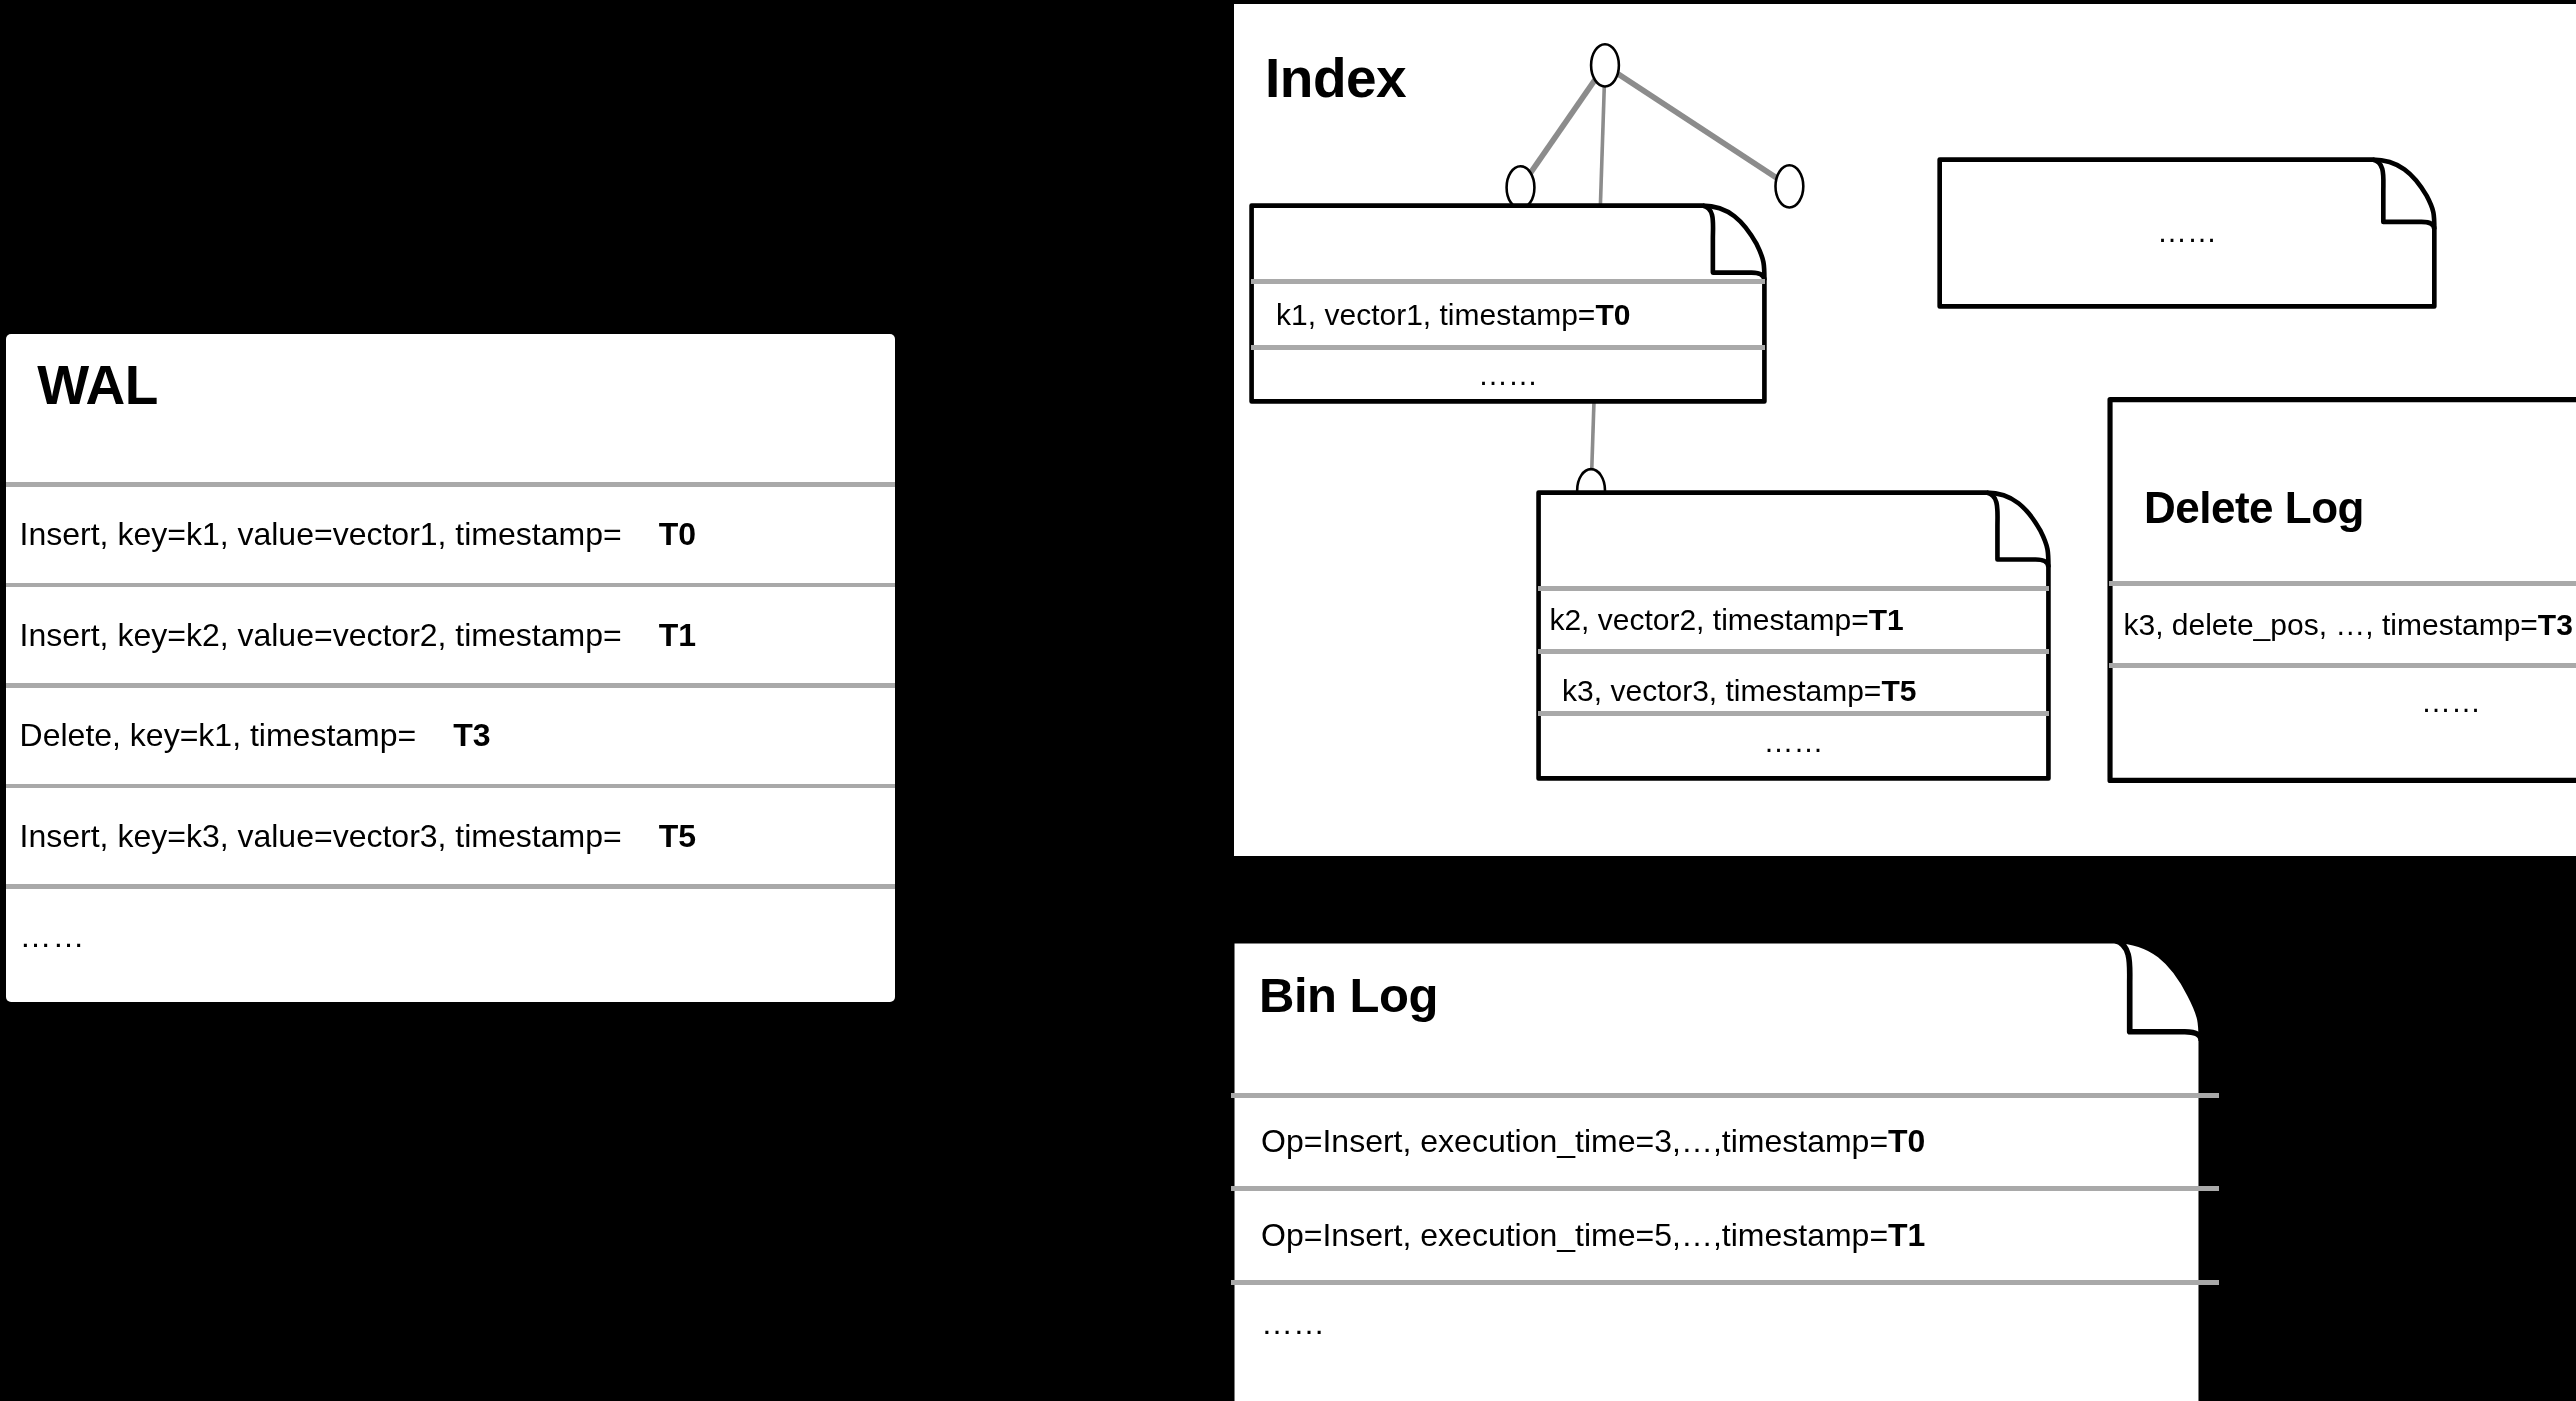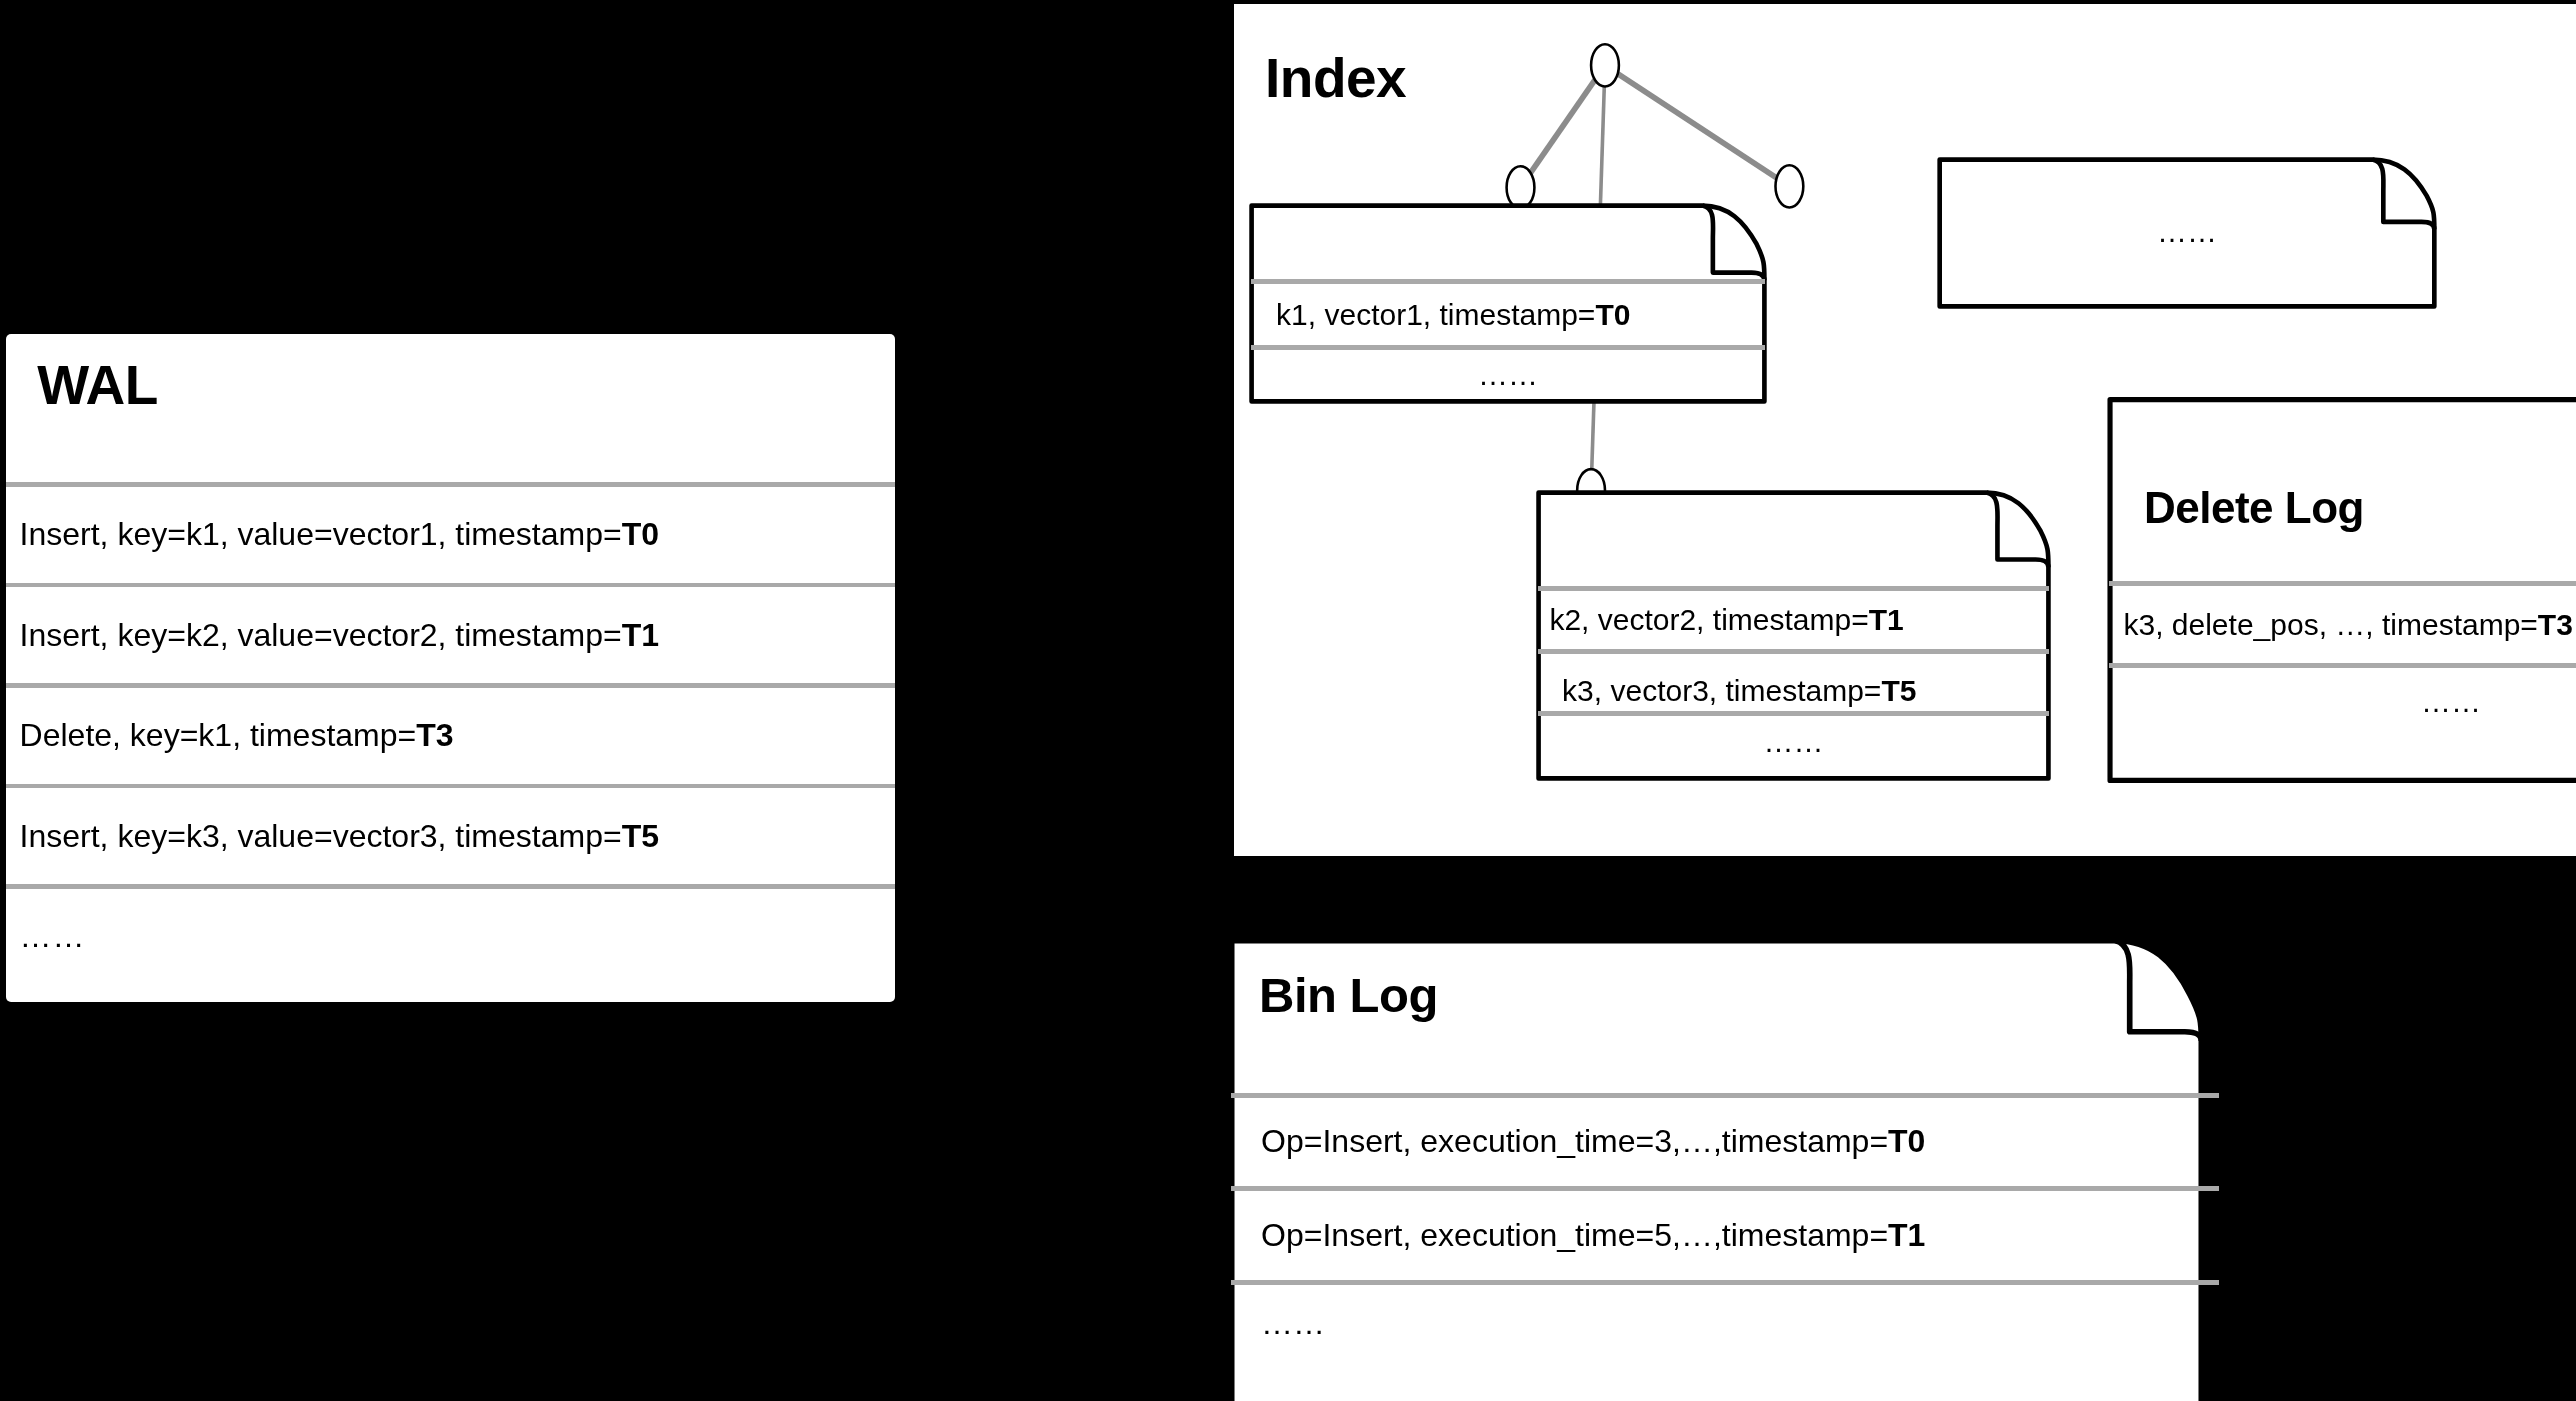--- a/index.html
+++ b/index.html
@@ -6,21 +6,21 @@
   body{width:2817px;height:1402px;position:relative;overflow:hidden;
        font-family:"Liberation Sans",sans-serif;}
   .panel{position:absolute;background:#fff;box-sizing:border-box;}
 
   
   #wal{left:6.2px;top:334px;width:889px;height:668px;border-radius:5px;}
   #wal .title{position:absolute;left:31px;top:24px;font-size:55px;font-weight:bold;
        letter-spacing:-0.5px;color:#000;line-height:1;}
   .rowset{position:absolute;left:0;right:0;}
   .sep{height:4.6px;background:#a9a9a9;width:100%;}
-  .row{display:flex;align-items:center;box-sizing:border-box;}
+  .row{display:flex;align-items:center;box-sizing:border-box;gap:37px;}
   .row .txt{font-size:32px;color:#000;white-space:nowrap;}
   .tstamp{color:#ff2600;font-weight:bold;}
   #wal .rowset{top:148px;}
   #wal .row{height:96px;padding-left:13.4px;}
   #wal .row.elp{padding-left:13.4px;}
   .elpdots{font-size:32px;letter-spacing:1px;color:#000;}
 
   
   #index{left:1234px;top:4.1px;width:1578px;height:852px;}
   #index .title{position:absolute;left:31px;top:11.3px;font-size:55px;font-weight:bold;

